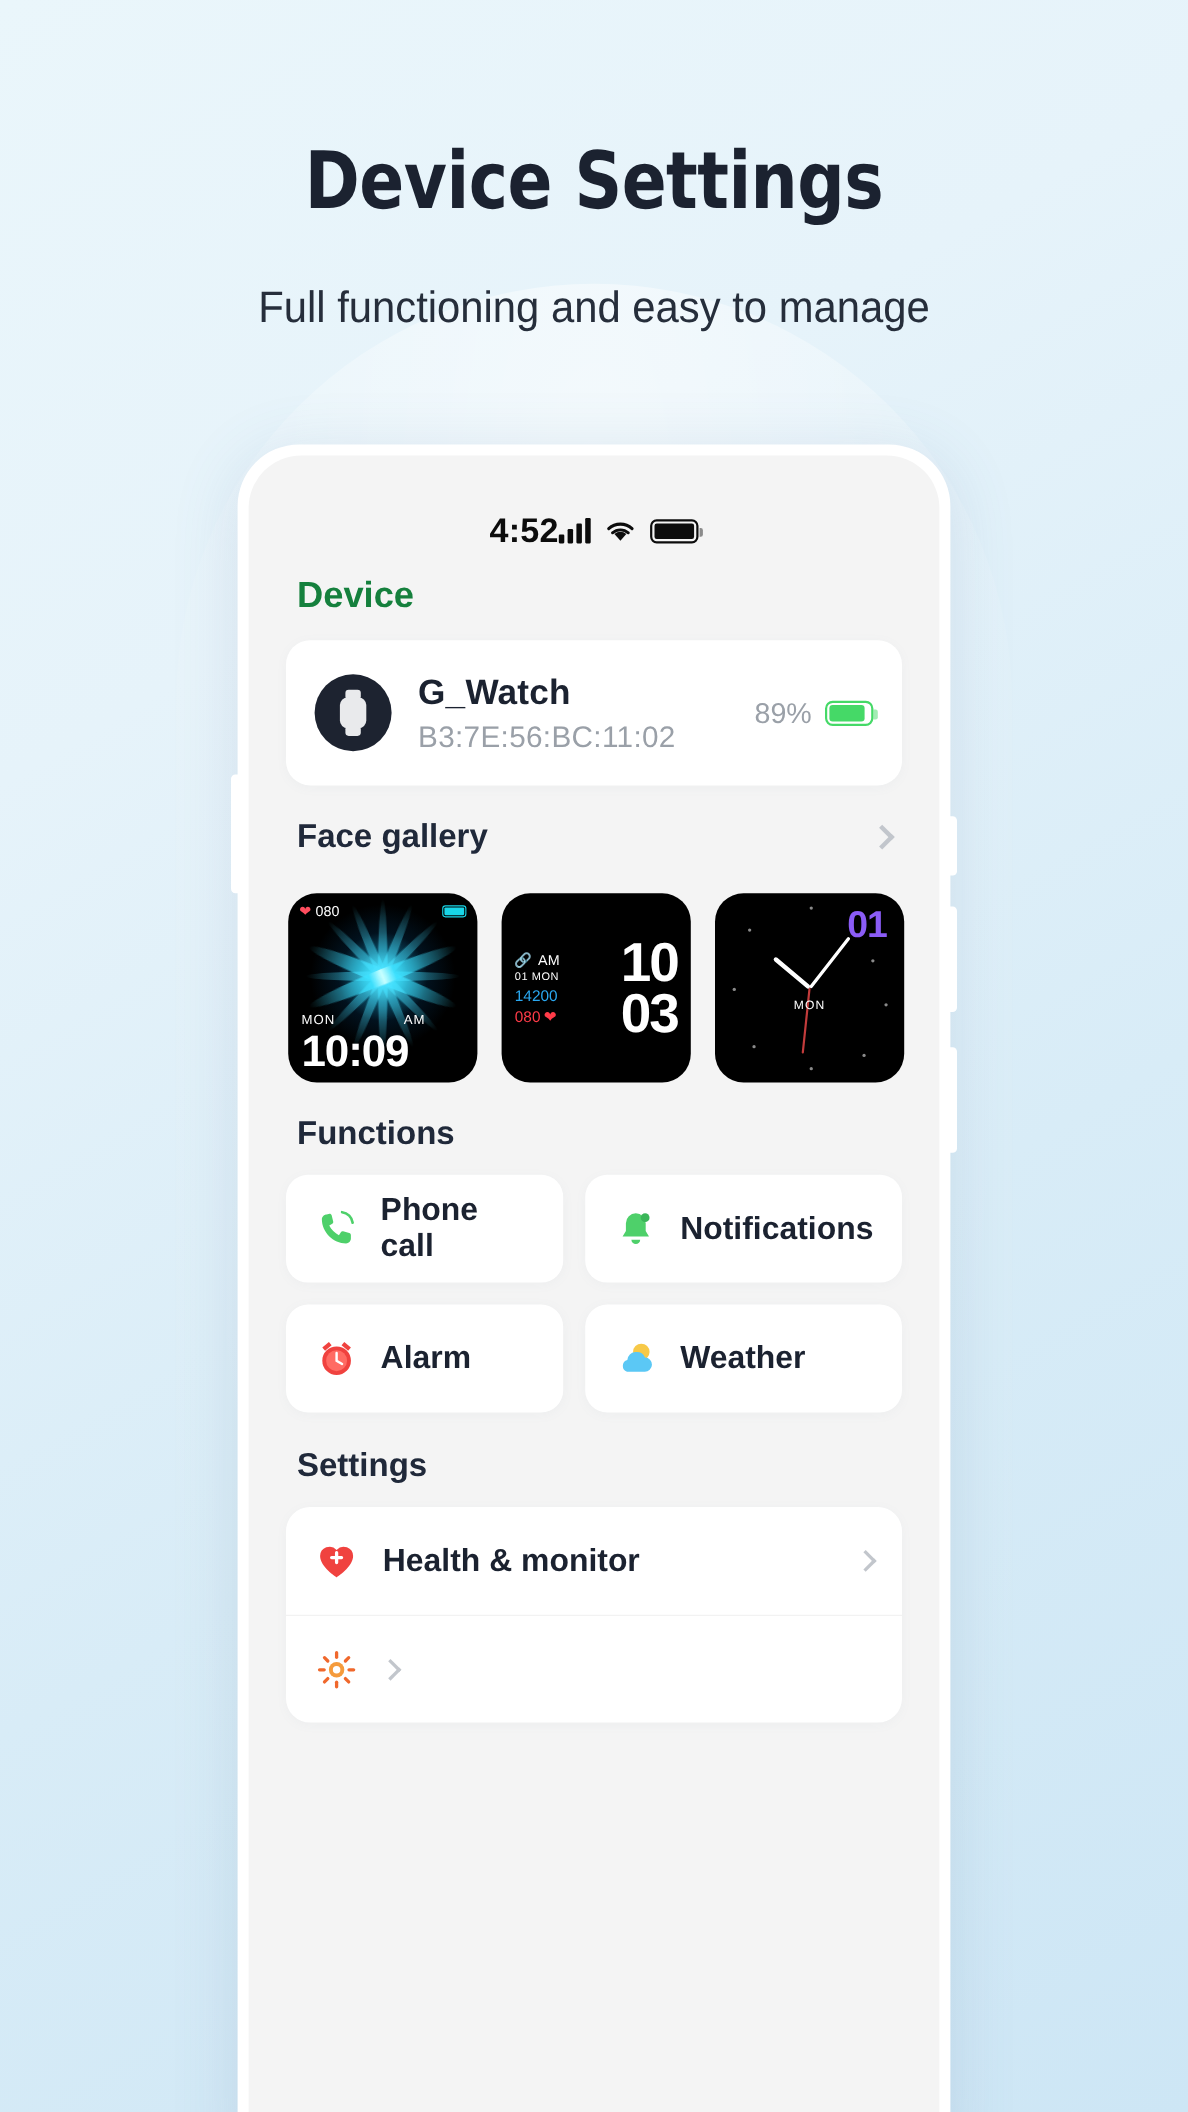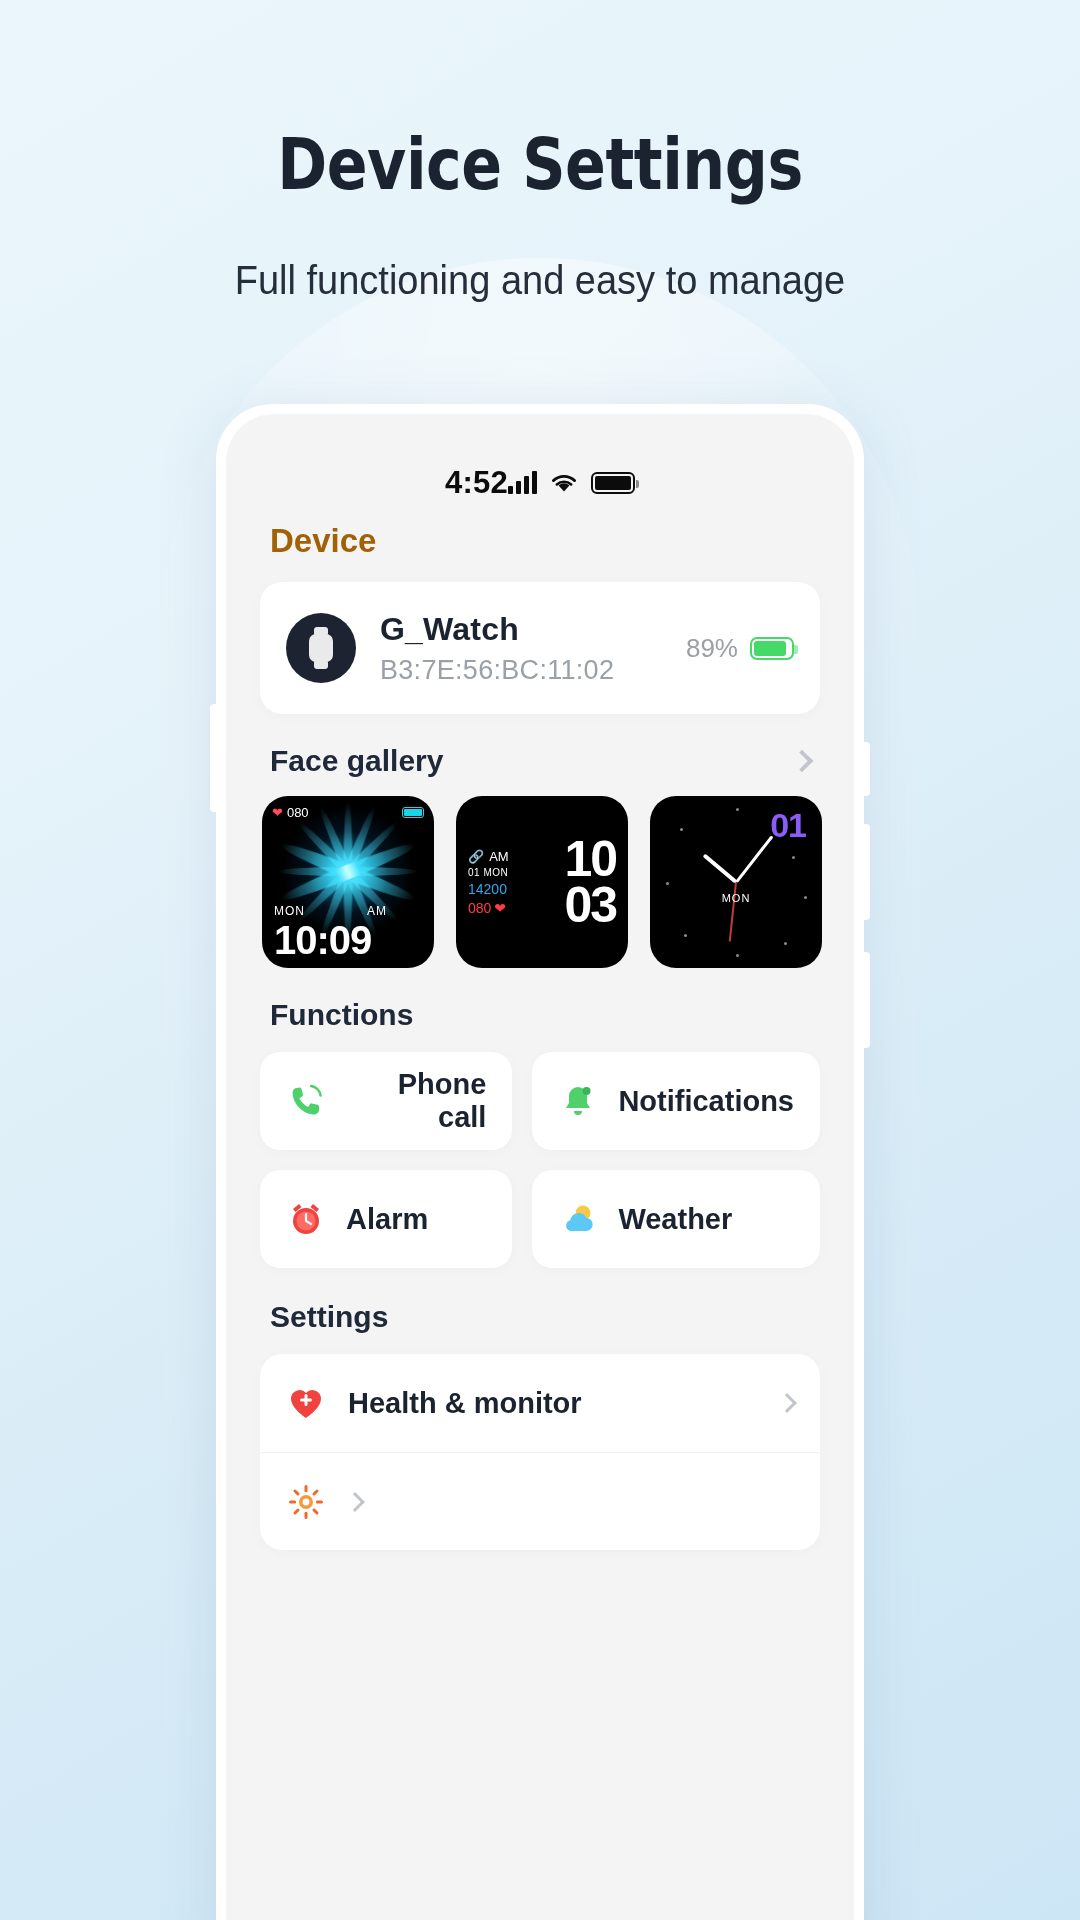--- a/index.html
+++ b/index.html
@@ -113,21 +113,21 @@
     background: rgba(12,12,12,0.45);
     border-radius: 0 2px 2px 0;
   }
   .batt i { display: block; height: 100%; width: 100%; background: #0c0c0c; border-radius: 2px; }
 
   .content { padding: 0 34px; }
 
   .sect-title {
     font-size: 33px;
     font-weight: 700;
-    color: #a16207;
+    color: #15803d;
     margin: 14px 0 22px 10px;
   }
   .sect-title.small { font-size: 30px; font-weight: 600; color: #20293a; }
 
   
   .device-card {
     background: #fff;
     border-radius: 22px;
     height: 132px;
     display: flex;
@@ -166,21 +166,21 @@
   }
   .batt-green::after {
     content:""; position:absolute; right:-6px; top:6px; width:4px; height:9px;
     background: rgba(69,217,103,0.5); border-radius: 0 2px 2px 0;
   }
   .batt-green i { display:block; height:100%; width:90%; background:#45d967; border-radius:3px; }
 
   
   .row-head {
     display: flex; align-items: center; justify-content: space-between;
-    margin: 30px 10px 18px 10px;
+    margin: 30px 10px 34px 10px;
   }
   .chev {
     width: 16px; height: 16px;
     border-right: 4px solid #c2c6cc;
     border-top: 4px solid #c2c6cc;
     transform: rotate(45deg);
   }
   .chev.sm { width: 14px; height: 14px; border-width: 3.5px; }
   .faces { display: flex; gap: 22px; padding: 0 2px; }
   .face-card {
@@ -232,21 +232,21 @@
   .f3 { position:absolute; inset:0; }
   .f3-num { position:absolute; right:16px; top:10px; font-size:34px; font-weight:600; color:#8b5cf6; letter-spacing:-1px; }
   .f3-mon { position:absolute; left:50%; top:56%; transform:translateX(-50%); font-size:11px; color:#fff; letter-spacing:1px; }
   .hand-h, .hand-m, .hand-s { position:absolute; left:50%; top:50%; transform-origin: 50% 100%; border-radius:2px; }
   .hand-h { width:4px; height:42px; margin-left:-2px; margin-top:-42px; background:#fff; transform: rotate(-50deg); }
   .hand-m { width:3px; height:58px; margin-left:-1.5px; margin-top:-58px; background:#fff; transform: rotate(38deg); }
   .hand-s { width:2px; height:60px; margin-left:-1px; margin-top:0; transform-origin: 50% 0%; background:#c23b3b; transform: rotate(6deg); }
   .dot { position:absolute; width:3px; height:3px; background:#8a8a8a; border-radius:50%; }
 
   
-  .grid { display: grid; grid-template-columns: 1fr 1fr; gap: 20px; text-align: right; }
+  .grid { display: grid; grid-template-columns: 1fr 1fr; gap: 20px; }
   .fn-card {
     background: #fff;
     border-radius: 20px;
     height: 98px;
     display: flex;
     align-items: center;
     padding: 0 26px;
     gap: 20px;
     box-shadow: 0 2px 10px rgba(120,140,160,0.05);
   }

